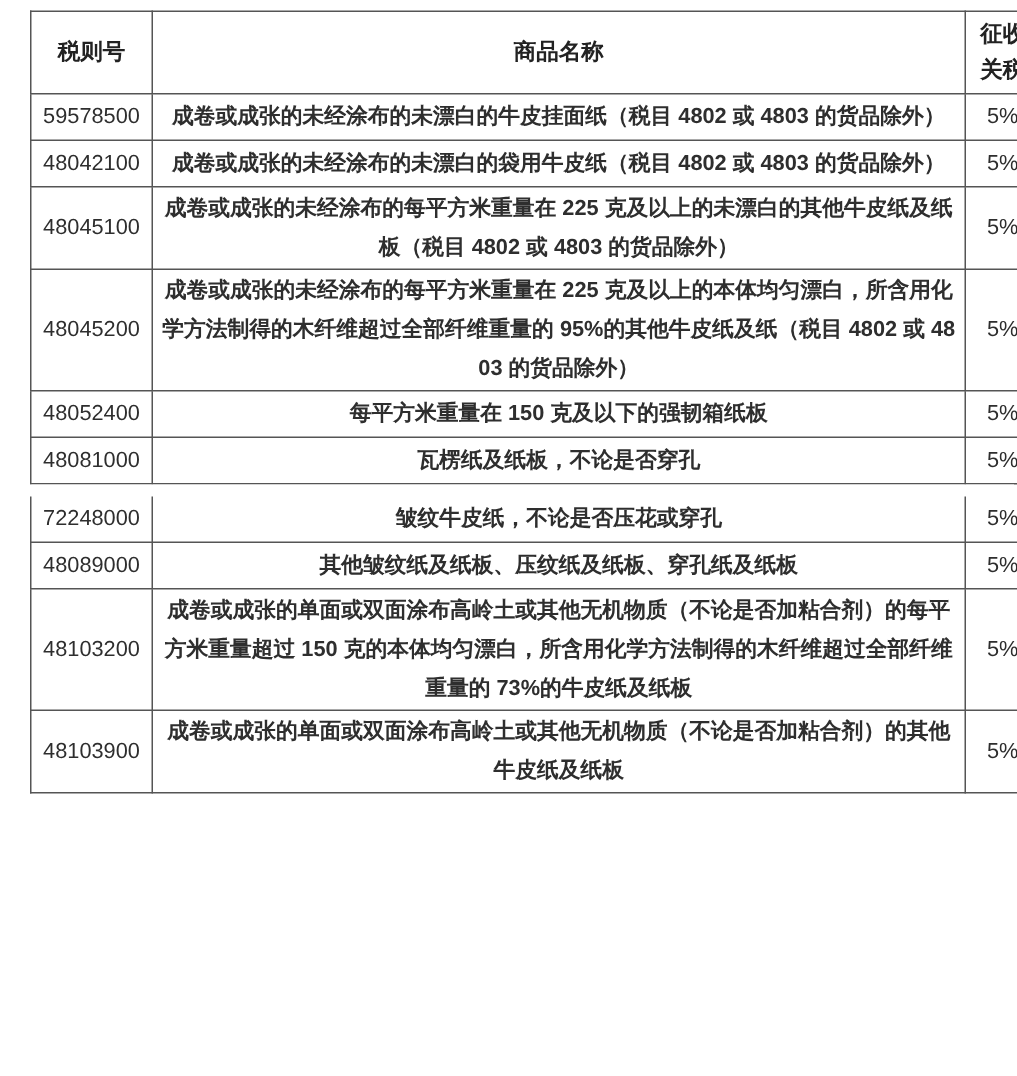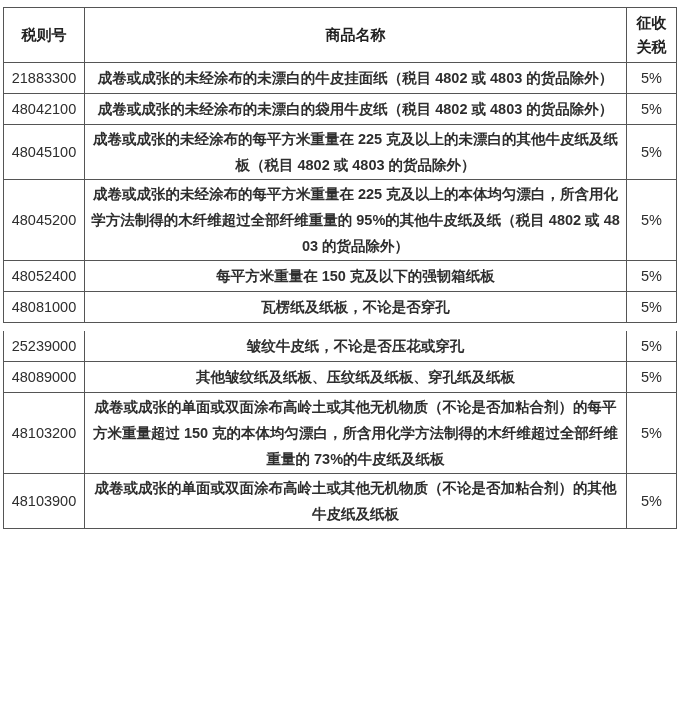--- a/index.html
+++ b/index.html
@@ -8,21 +8,21 @@
     background: #ffffff;
   }
   body {
     width: 678px;
     height: 717px;
     font-family: "Liberation Sans", "DejaVu Sans", sans-serif;
     color: #2e2e2e;
     overflow: hidden;
   }
   .page {
-    padding: 7px 2px 0 3px;
+    padding: 7px 2px 0 20px;
     border-radius: 15px;
   }
   table.tariff {
     border-collapse: collapse;
     table-layout: fixed;
     width: 673px;
     background: #ffffff;
   }
   table.tariff th,
   table.tariff td {
@@ -78,21 +78,21 @@
     </colgroup>
     <thead>
       <tr>
         <th>税则号</th>
         <th>商品名称</th>
         <th>征收关税</th>
       </tr>
     </thead>
     <tbody>
       <tr>
-        <td class="code-cell">21883300</td>
+        <td class="code-cell">59578500</td>
         <td class="name-cell">成卷或成张的未经涂布的未漂白的牛皮挂面纸（税目 4802 或 4803 的货品除外）</td>
         <td class="duty-cell">5%</td>
       </tr>
       <tr>
         <td class="code-cell">48042100</td>
         <td class="name-cell">成卷或成张的未经涂布的未漂白的袋用牛皮纸（税目 4802 或 4803 的货品除外）</td>
         <td class="duty-cell">5%</td>
       </tr>
       <tr>
         <td class="code-cell">48045100</td>
@@ -120,21 +120,21 @@
   <div class="section-gap"></div>
 
   <table class="tariff continuation">
     <colgroup>
       <col class="col-code">
         <col class="col-name">
         <col class="col-duty">
     </colgroup>
     <tbody>
       <tr>
-        <td class="code-cell">25239000</td>
+        <td class="code-cell">72248000</td>
         <td class="name-cell">皱纹牛皮纸，不论是否压花或穿孔</td>
         <td class="duty-cell">5%</td>
       </tr>
       <tr>
         <td class="code-cell">48089000</td>
         <td class="name-cell">其他皱纹纸及纸板、压纹纸及纸板、穿孔纸及纸板</td>
         <td class="duty-cell">5%</td>
       </tr>
       <tr>
         <td class="code-cell">48103200</td>

